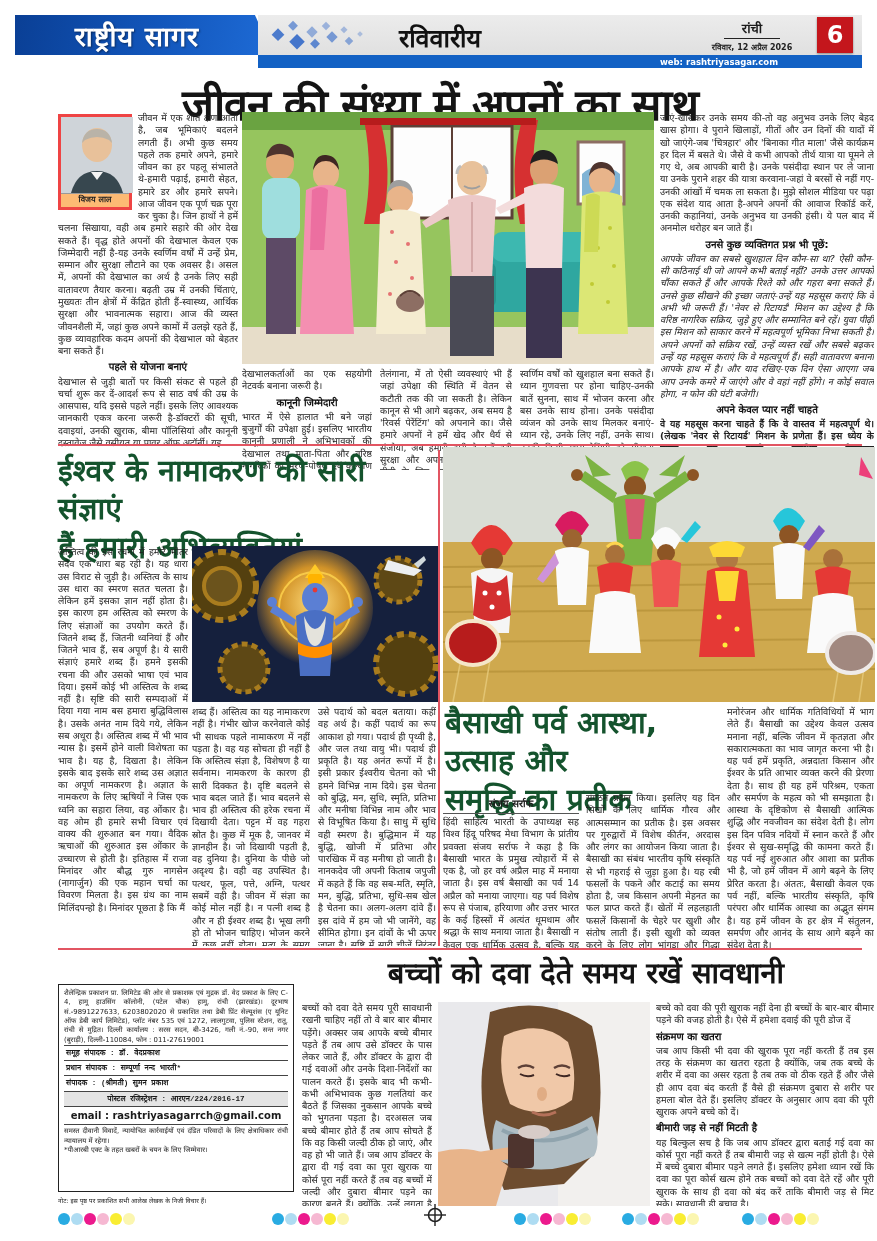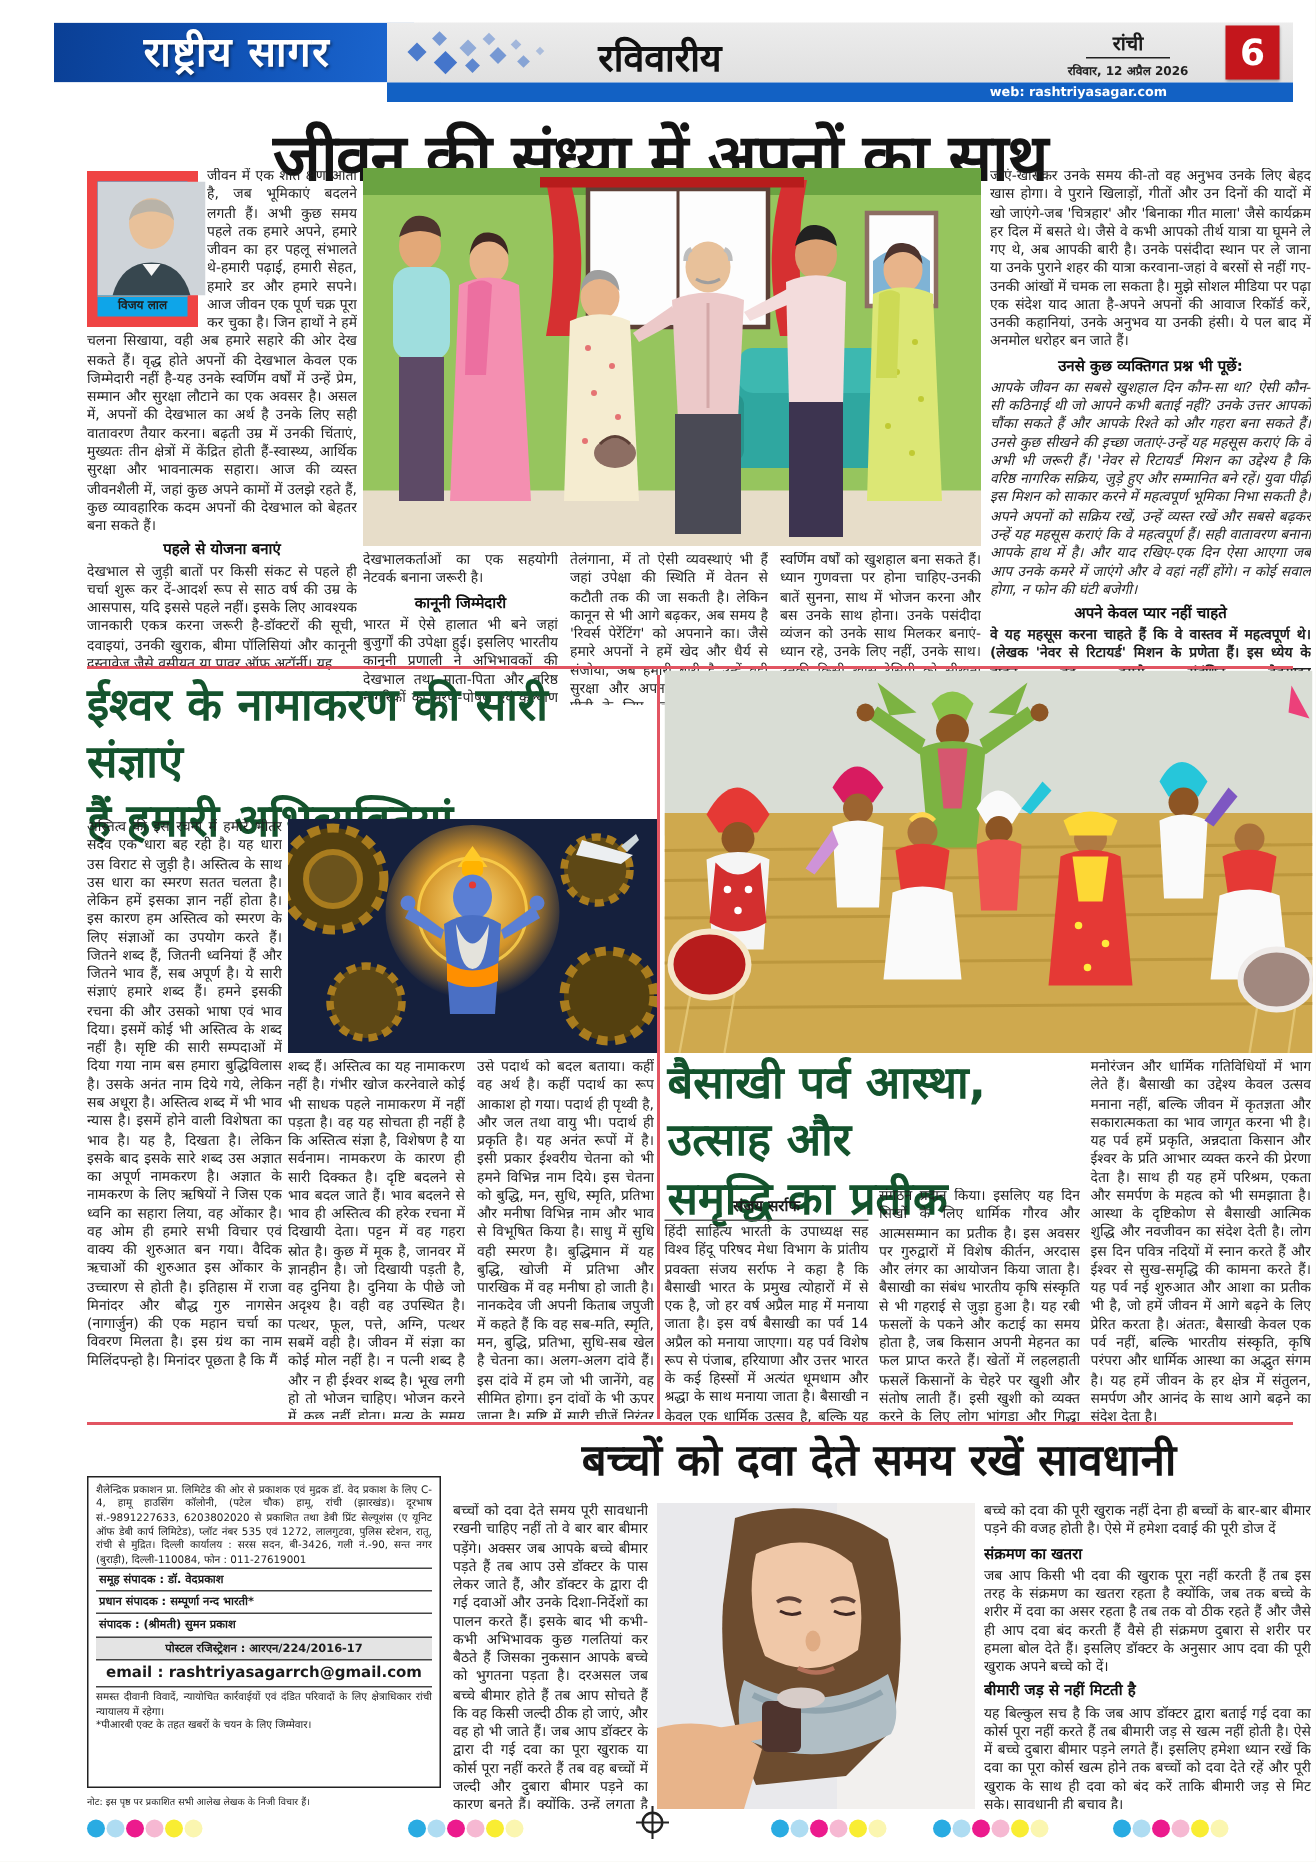--- a/index.html
+++ b/index.html
@@ -1,21 +1,21 @@
 <!DOCTYPE html>
 <html lang="hi"><head>
 <meta charset="utf-8">
 <style>
   * { margin:0; padding:0; box-sizing:border-box; }
   body { background:#f3f1ec; font-family:"DejaVu Sans", sans-serif; }
   .page { position:relative; width:877px; height:1241px; background:#ffffff; margin:0 auto; overflow:hidden; color:#1b1b1b; }
   .abs { position:absolute; }
 
   
-  .brand-box { left:15px; top:15px; width:258px; height:40px; background:linear-gradient(100deg,#0a3f95 0%,#1256bb 55%,#1e6bd6 100%); clip-path:polygon(0 0,93% 0,100% 100%,0 100%); display:flex; justify-content:center;margin-left:21px; }
+  .brand-box { left:15px; top:15px; width:258px; height:40px; background:linear-gradient(100deg,#0a3f95 0%,#1256bb 55%,#1e6bd6 100%); clip-path:polygon(0 0,93% 0,100% 100%,0 100%); display:flex; align-items:center; justify-content:center; }
   .brand-title { color:#fff; font-size:27px; font-weight:bold; letter-spacing:1px; text-shadow:1px 1px 2px rgba(0,0,0,.45); padding-right:14px; }
   .gray-strip { left:258px; top:15px; width:604px; height:40px; background:linear-gradient(#ececec,#e0e0e0); }
   .web-strip { left:258px; top:55px; width:604px; height:13px; background:#1261c4; color:#fff; font-size:8.5px; font-weight:bold; display:flex; align-items:center; justify-content:flex-end; padding-right:84px; }
   .edition-title { left:320px; top:20px; width:240px; text-align:center; font-size:25px; font-weight:bold; color:#111; }
   .city-date { left:693px; top:18px; width:118px; text-align:center; }
   .city-name { font-size:13px; font-weight:bold; border-bottom:1.5px solid #222; display:inline-block; padding:0 18px 1px; }
   .issue-date { font-size:8px; font-weight:bold; margin-top:2px; color:#222; }
   .page-num { left:817px; top:17px; width:36px; height:36px; background:#c4161c; color:#fff; font-size:24px; font-weight:bold; display:flex; align-items:center; justify-content:center; box-shadow:0 1px 2px rgba(0,0,0,.4); }
   .diamonds { left:268px; top:18px; width:120px; height:34px; }
 
@@ -29,26 +29,26 @@
   
   .hr-red { background:#e25562; height:2px; }
   .vr-red { background:#e25562; width:2px; }
 
   
   .btxt { font-size:9.3px; line-height:1.32; text-align:justify; color:#1f1f1f; overflow:hidden; }
   .subhead { font-weight:bold; text-align:center; font-size:10px; margin:3px 0 2px; color:#111; }
   .byline { font-weight:bold; text-align:center; font-size:10px; border-bottom:1px solid #555; padding-bottom:3px; margin-bottom:3px; }
   .italic { font-style:italic; }
   .boldtxt { font-weight:bold; }
-  .photo-card { float:left; margin:2px 6px 2px 0; border:7px solid #ef4444; background:#0ea5e9; text-align:center; }
+  .photo-card { float:left; margin:2px 6px 2px 0; border:3px solid #ef4444; background:#fdba74; text-align:center; }
   .photo-cap { font-size:8px; font-weight:bold; padding:1px 0; }
 
   
   .imprint { left:58px; top:984px; width:236px; height:208px; border:1.5px solid #222; padding:4px 5px; font-size:6.9px; line-height:1.35; text-align:justify; }
-  .imp-row { border-top:1px solid #444; padding:2px 2px; font-size:7.6px; font-weight:bold; text-align:left; }
+  .imp-row { border-top:1px solid #444; padding:2px 2px; font-size:7.6px; font-weight:bold; text-align:left;font-family:Liberation Mono, monospace; }
   .imp-gray { background:#e4e4e4; text-align:center; }
   .imp-email { text-align:center; font-weight:bold; font-size:10px; border-top:1px solid #444; padding:2px 0; }
   .imp-note { border-top:1px solid #444; padding-top:2px; }
   .foot-note { left:58px; top:1196px; width:230px; font-size:6.3px; color:#222; }
 
   
   .dot { width:12px; height:12px; border-radius:50%; display:inline-block; margin-right:1px; }
   .dot-group { position:absolute; top:1210px; height:14px; }
   .reg-mark { left:424px; top:1204px; width:22px; height:22px; }
 

